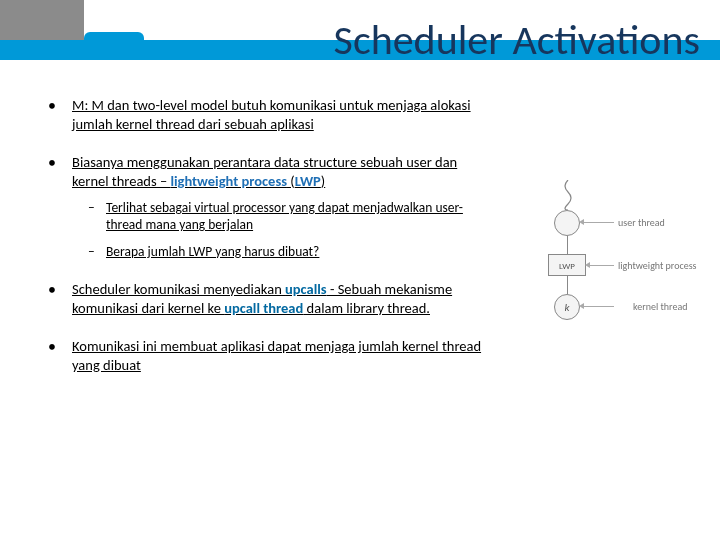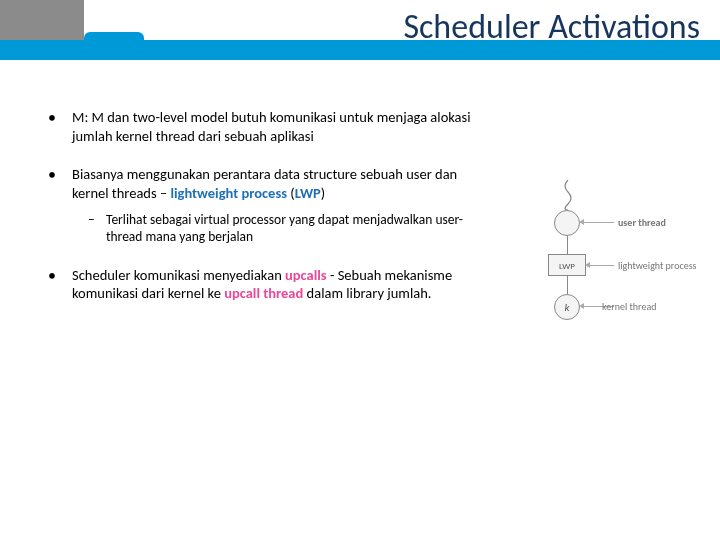--- a/index.html
+++ b/index.html
@@ -30,32 +30,33 @@
   .blue-tab {
     position: absolute;
     left: 84px; top: 32px;
     width: 60px; height: 28px;
     background: #0099d8;
     border-top-left-radius: 6px;
     border-top-right-radius: 6px;
   }
   .title {
     position: absolute;
-    top: 6px;
+    top: 14px;
     right: 20px;
-    font-size: 34px;
+    font-size: 42px;
     color: #17365d;
     font-weight: 400;
     font-family: Calibri, Arial, sans-serif;
   }
   .content {
     position: absolute;
-    top: 108px;
+    top: 96px;
     left: 48px;
     width: 440px;
+    text-decoration: underline;
   }
   ul.main { list-style: none; }
   ul.main > li {
     position: relative;
     padding-left: 24px;
     margin-bottom: 20px;
     font-size: 14.5px;
     line-height: 1.28;
     color: #000;
   }
@@ -80,21 +81,21 @@
     margin-bottom: 2px;
     margin-top: 9px;
   }
   ul.sub > li::before {
     content: "–";
     position: absolute;
     left: 0;
     top: 0;
   }
   .hl-blue { color: #1f6fb5; }
-  .hl-orange { color: #ec4899; }
+  .hl-orange { color: #0369a1; }
   .bold { font-weight: bold; }
   .diagram {
     position: absolute;
     top: 180px;
     right: 14px;
     width: 190px;
     height: 170px;
     font-size: 11px;
     color: #666;
   }
@@ -157,47 +158,51 @@
     position: absolute;
     left: -5px; top: -3px;
     border-right: 5px solid #aaa;
     border-top: 3.5px solid transparent;
     border-bottom: 3.5px solid transparent;
   }
   .dg-a1 { left: 68px; top: 42px; width: 30px; }
   .dg-a2 { left: 74px; top: 85px; width: 24px; }
   .dg-a3 { left: 68px; top: 126px; width: 30px; }
   .dg-lbl { position: absolute; font-size: 10px; color: #777; white-space: nowrap; }
-  .dg-l1 { left: 102px; top: 36px; font-weight: bold; }
+  .dg-l1 { left: 102px; top: 36px; }
   .dg-l2 { left: 102px; top: 79px; }
-  .dg-l3 { left: 86px; top: 120px; }
+  .dg-l3 { left: 117px; top: 120px; }
 </style>
 </head>
 <body>
 
 <div class="header">
   <div class="gray-block"></div>
   <div class="blue-bar"></div>
   <div class="blue-tab"></div>
   <div class="title">Scheduler Activations</div>
 </div>
 
 <div class="content">
   <ul class="main">
     <li>
       <span>M: M dan two-level model butuh komunikasi untuk menjaga alokasi jumlah kernel thread dari sebuah aplikasi</span>
     </li>
     <li>
       <span>Biasanya menggunakan perantara data structure sebuah user dan kernel threads – </span><span class="hl-blue bold">lightweight process</span><span> (</span><span class="hl-blue bold">LWP</span><span>)</span>
       <ul class="sub">
         <li><span>Terlihat sebagai virtual processor yang dapat menjadwalkan user-thread mana yang berjalan</span></li>
+        <li><span>Berapa jumlah LWP yang harus dibuat?</span></li>
       </ul>
     </li>
     <li>
-      <span>Scheduler komunikasi menyediakan </span><span class="hl-orange bold">upcalls</span><span> - Sebuah mekanisme komunikasi dari kernel ke </span><span class="hl-orange bold">upcall thread</span><span> dalam library jumlah.</span>
+      <span>Scheduler komunikasi menyediakan </span><span class="hl-orange bold">upcalls</span><span> - Sebuah mekanisme komunikasi dari kernel ke </span><span class="hl-orange bold">upcall thread</span><span> dalam library thread.</span>
+    </li>
+    <li>
+      <span>Komunikasi ini membuat aplikasi dapat menjaga jumlah kernel thread yang dibuat</span>
     </li>
   </ul>
 </div>
 
 <div class="diagram">
   <svg class="dg-wave" viewBox="0 0 20 30">
     <path d="M10 0 Q4 6 10 12 Q16 18 10 24 Q4 30 10 30" stroke="#888" stroke-width="1.2" fill="none"></path>
   </svg>
   <div class="dg-circle"></div>
   <div class="dg-line-top"></div>

